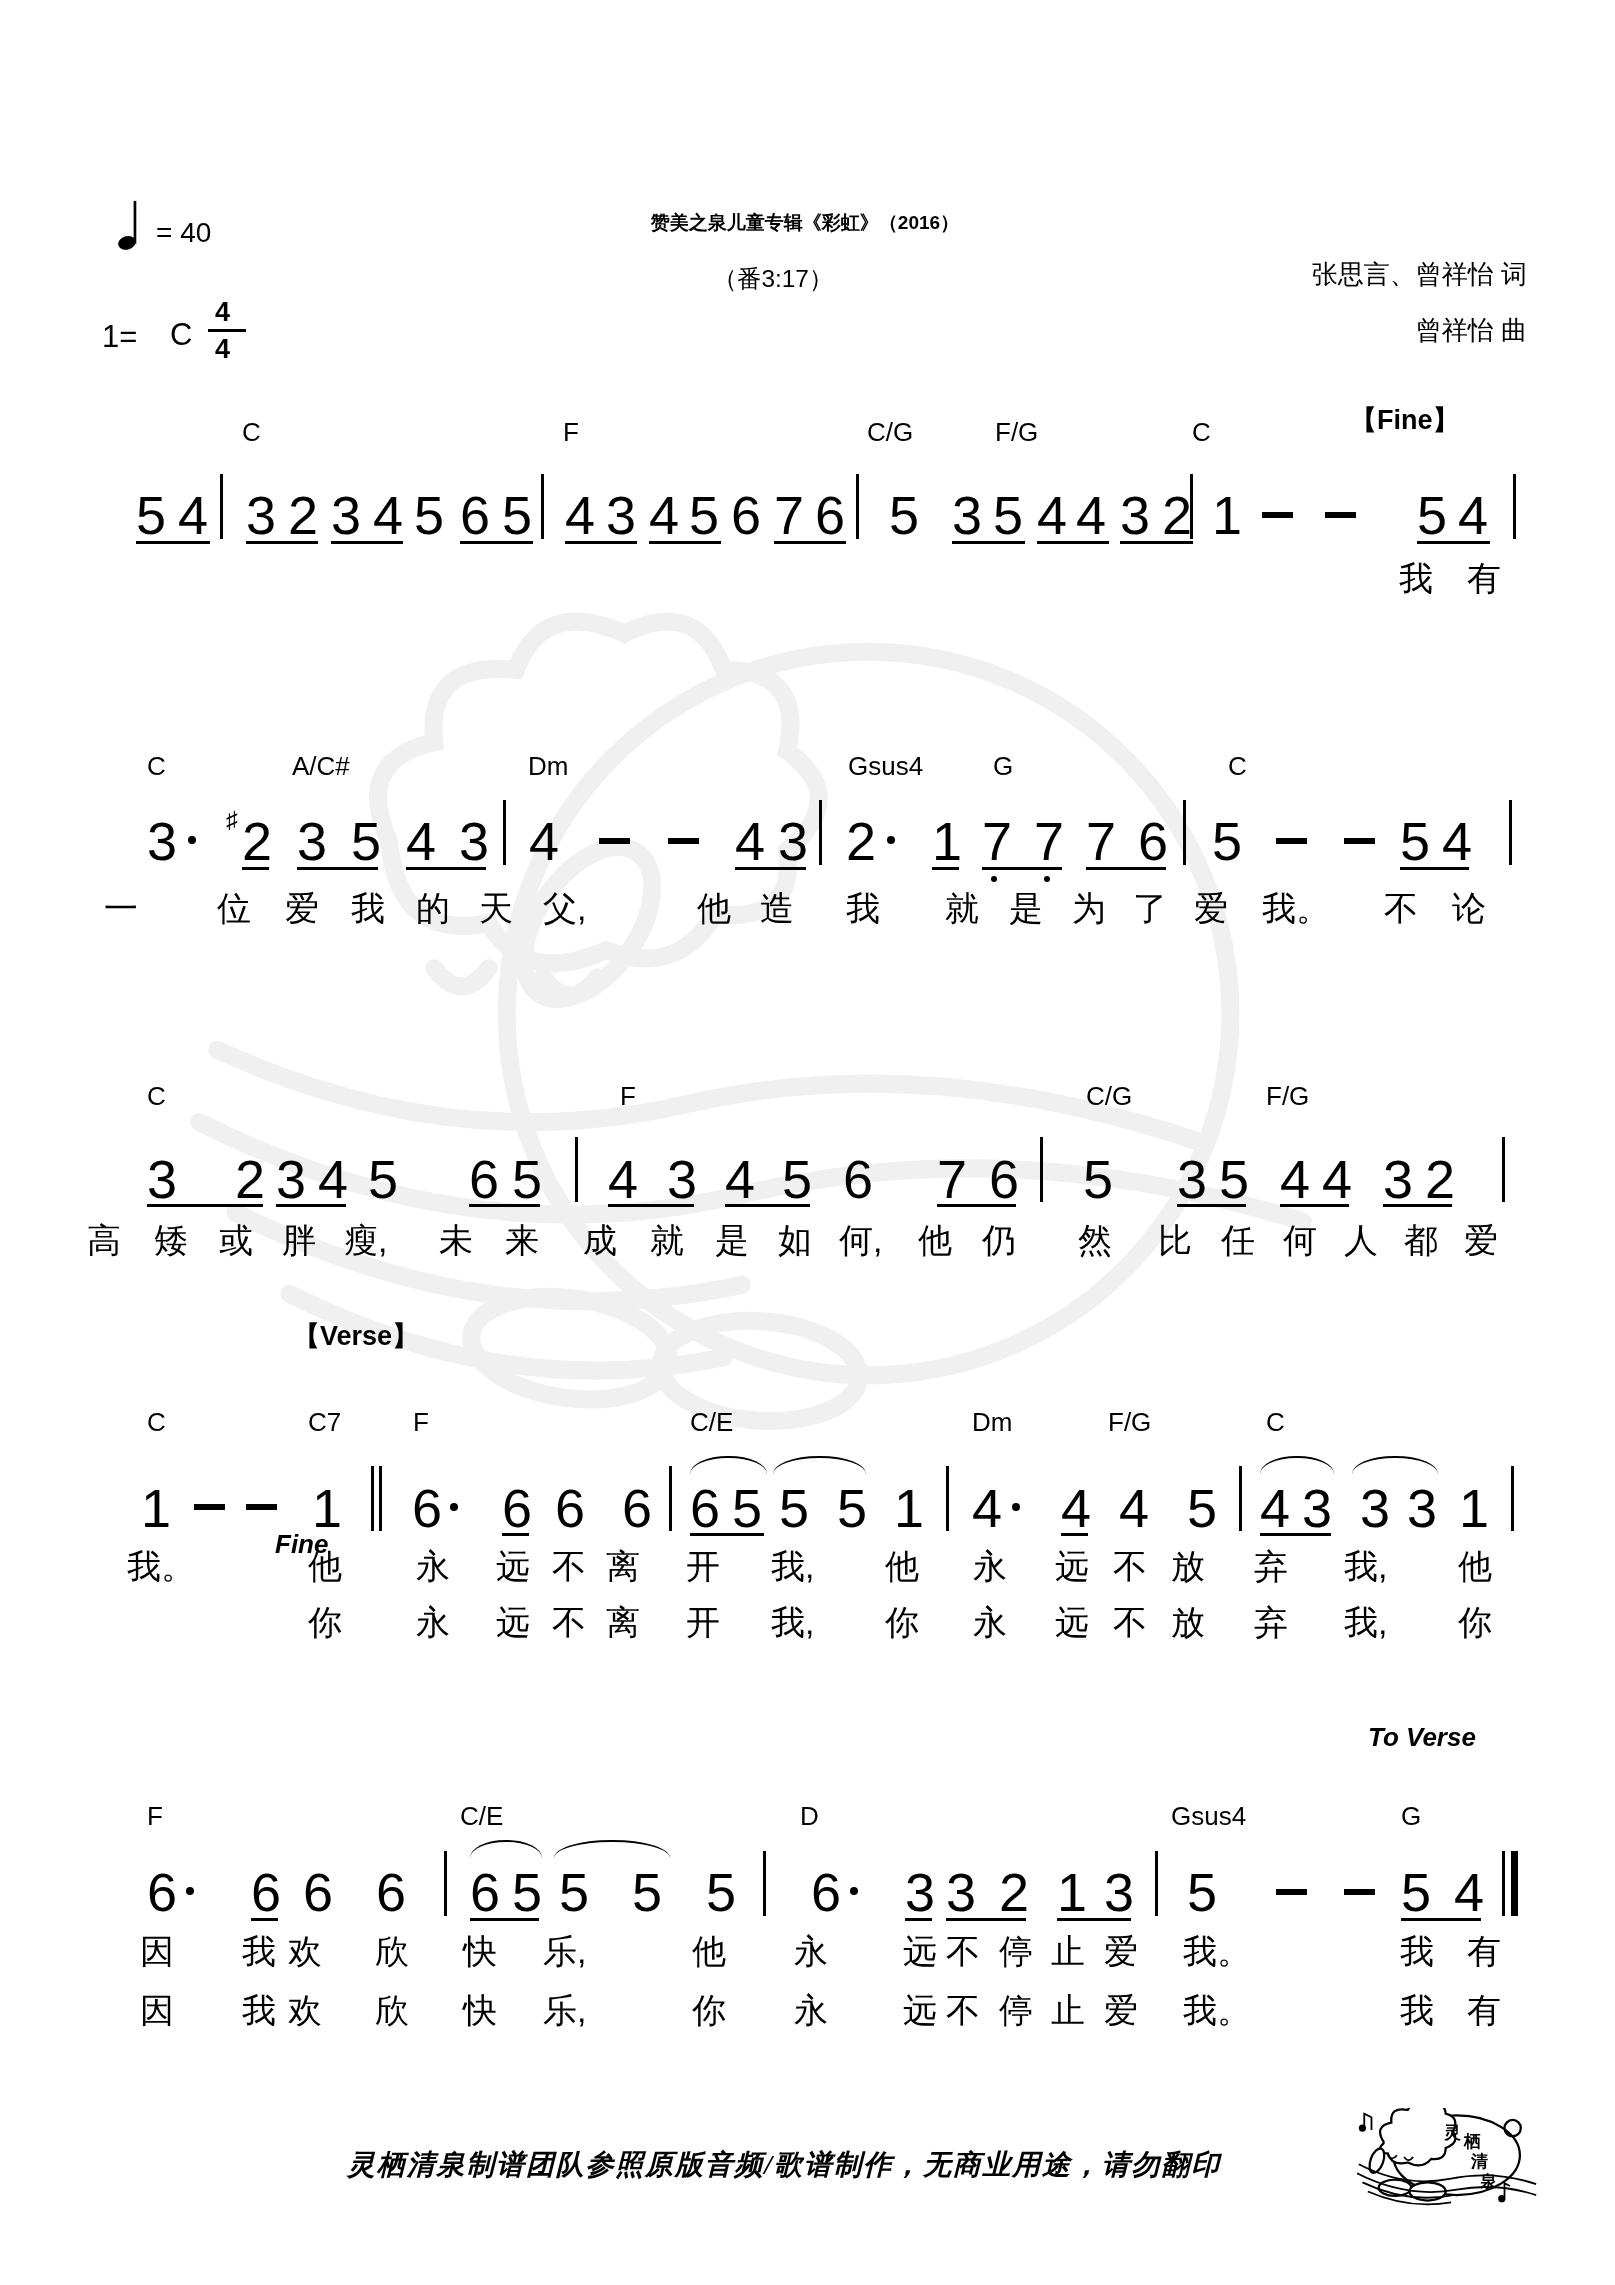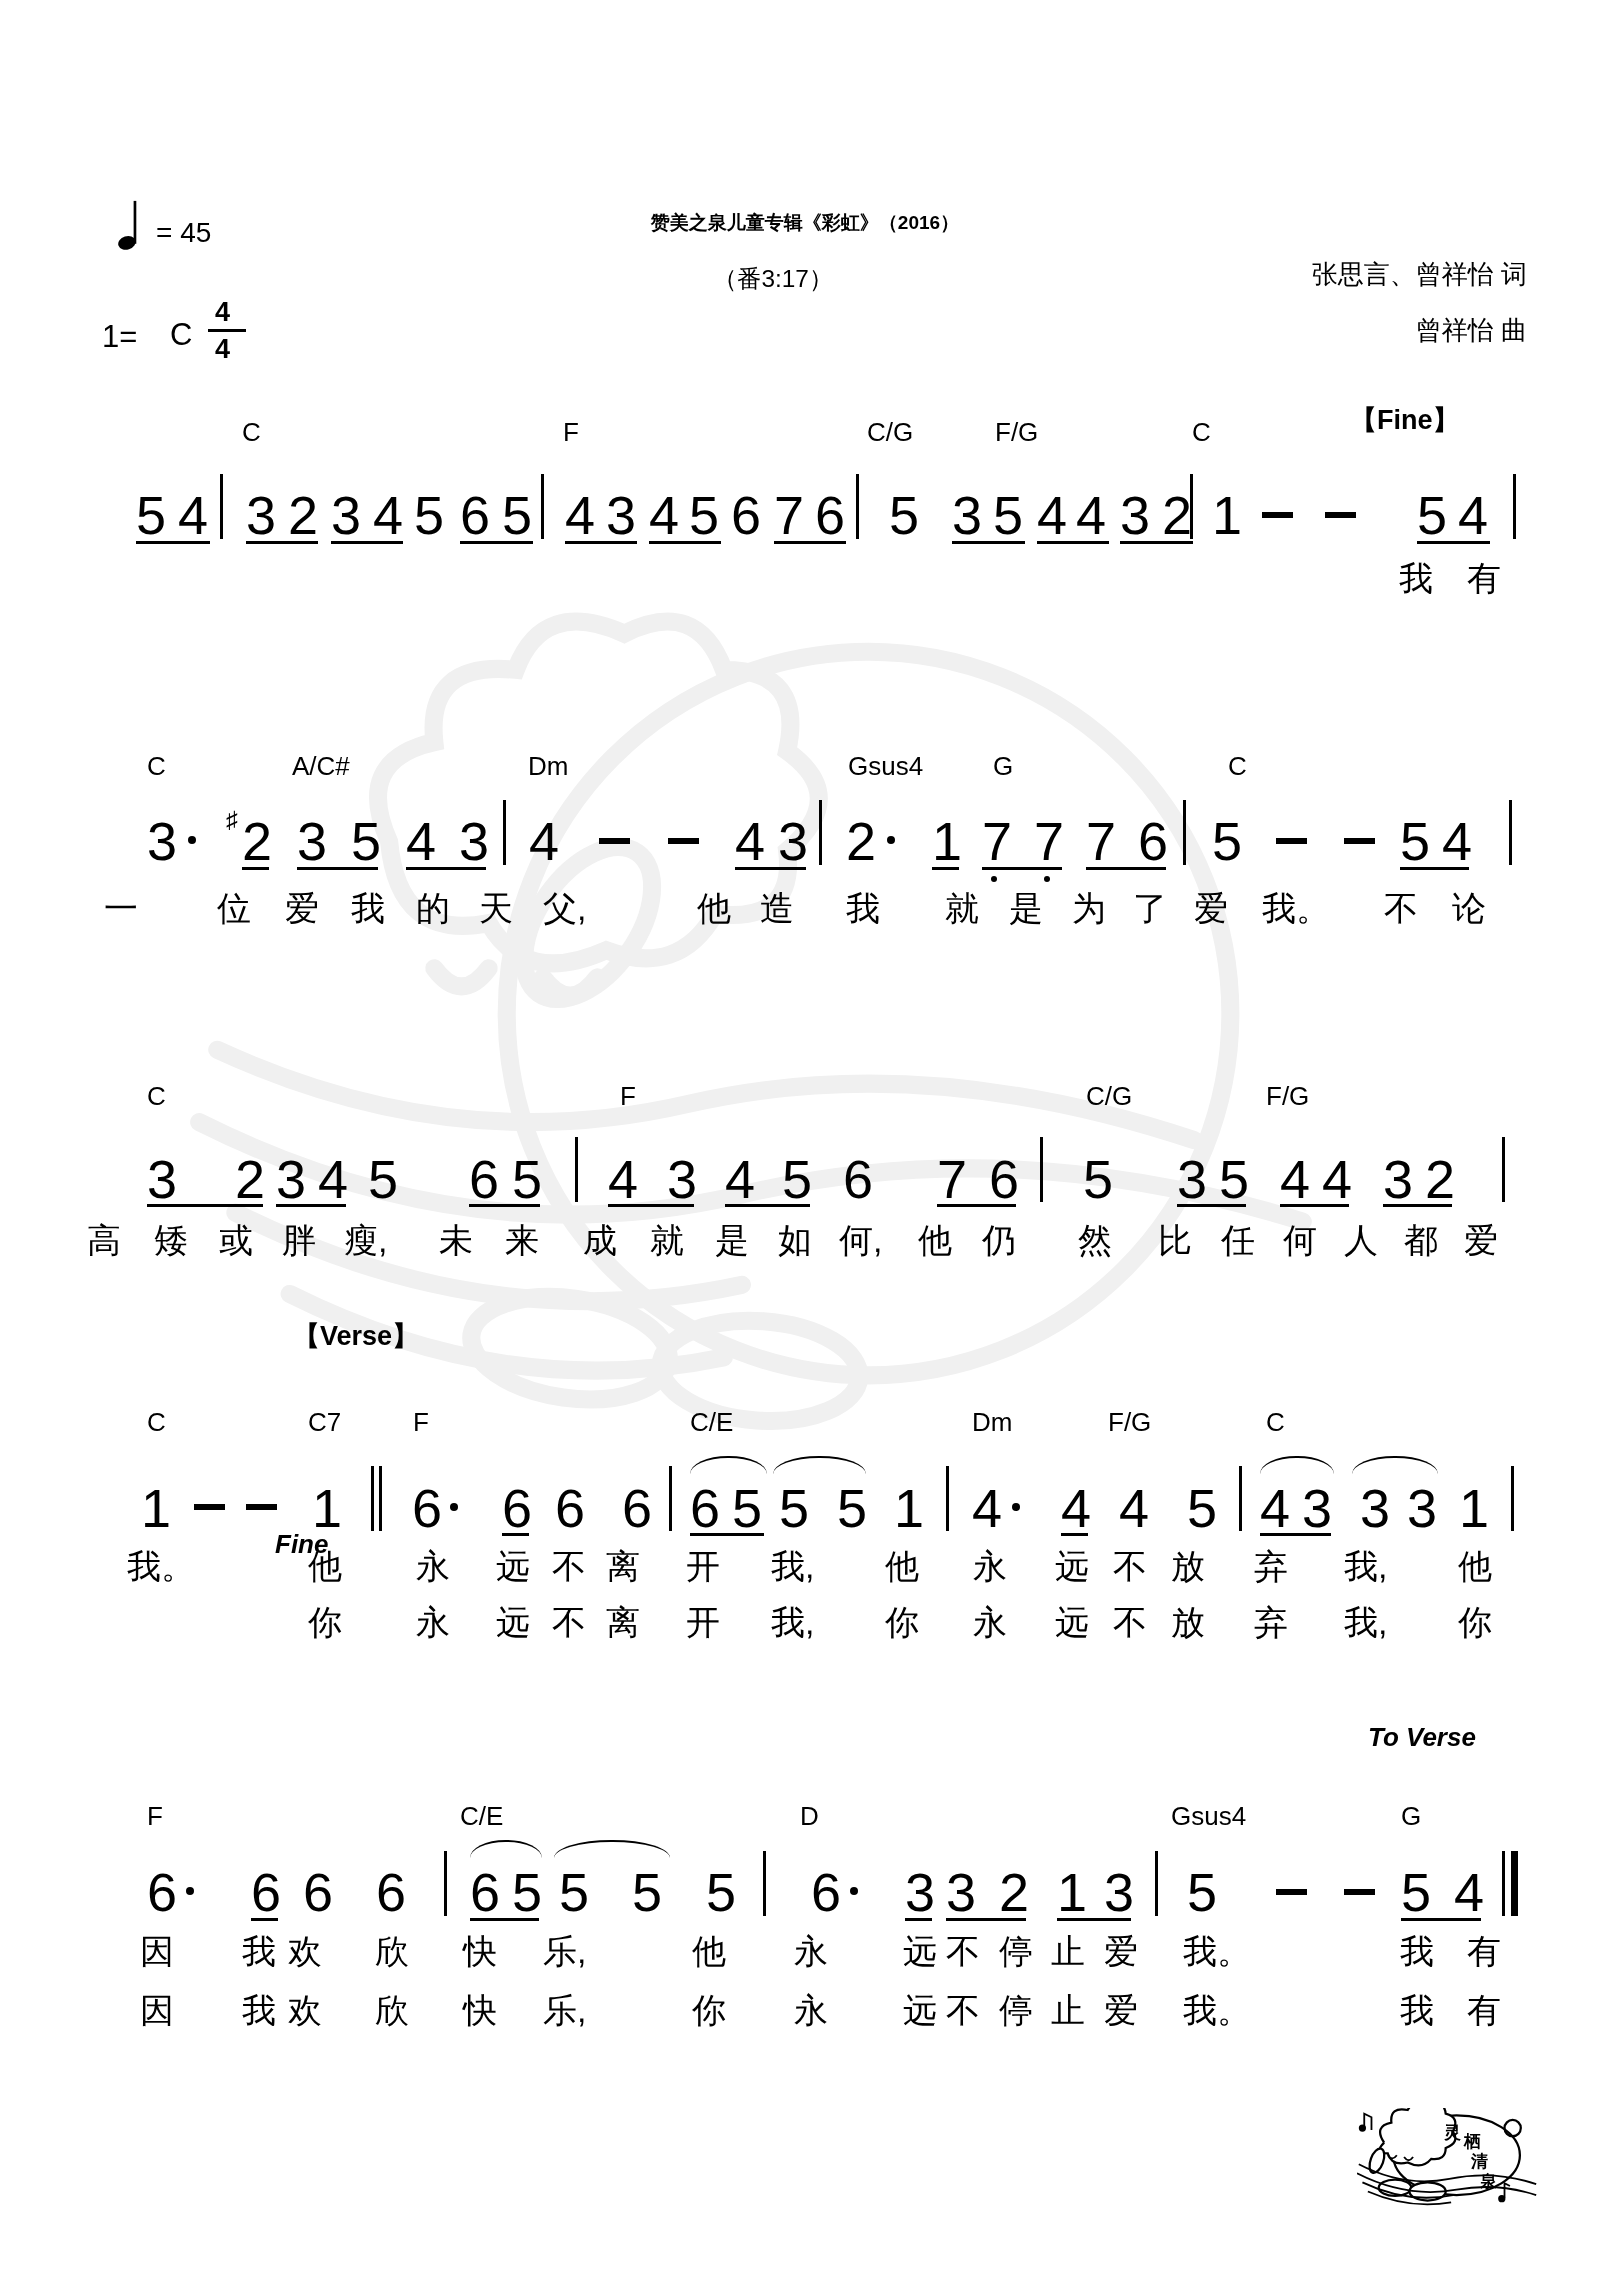--- a/index.html
+++ b/index.html
@@ -53,21 +53,21 @@
 
   <div class="abs subtitle" style="left:805px;top:213px;">赞美之泉儿童专辑《彩虹》（2016）</div>
   <div class="abs scripture" style="left:773px;top:267px;">（番3:17）</div>
   <div class="abs credit" style="left:1527px;top:261px;">张思言、曾祥怡 词</div>
   <div class="abs credit" style="left:1527px;top:317px;">曾祥怡 曲</div>
 
   <svg class="abs" style="left:118px;top:197px;" width="25" height="56" viewBox="0 0 28 62">
     <ellipse cx="10" cy="51" rx="10" ry="7.5" fill="#000" transform="rotate(-18 10 51)"></ellipse>
     <rect x="17.5" y="4" width="3" height="48" fill="#000"></rect>
   </svg>
-  <div class="abs tempo-eq" style="left:156px;top:219px;">= 45</div>
+  <div class="abs tempo-eq" style="left:156px;top:219px;">= 40</div>
 
   <div class="abs keysig" style="left:102px;top:321px;">1=</div>
   <div class="abs keysig" style="left:170px;top:319px;">C</div>
   <div class="abs ts-num" style="left:215px;top:299px;">4</div>
   <div class="abs ts-line" style="left:208px;top:329px;width:38px;"></div>
   <div class="abs ts-num" style="left:215px;top:336px;">4</div>
 
   <div id="score">
       <span class="abs chord" style="left: 242px; top: 419px;">C</span>
       <span class="abs chord" style="left: 563px; top: 419px;">F</span>
@@ -388,20 +388,21 @@
       <span class="abs lyric" style="left: 903px; top: 1993px;">远</span>
       <span class="abs lyric" style="left: 946px; top: 1993px;">不</span>
       <span class="abs lyric" style="left: 999px; top: 1993px;">停</span>
       <span class="abs lyric" style="left: 1051px; top: 1993px;">止</span>
       <span class="abs lyric" style="left: 1104px; top: 1993px;">爱</span>
       <span class="abs lyric" style="left: 1183px; top: 1993px;">我。</span>
       <span class="abs lyric" style="left: 1400px; top: 1993px;">我</span>
       <span class="abs lyric" style="left: 1467px; top: 1993px;">有</span>
     </div>
 
+  <div class="abs footer-credit" style="left:784px;top:2151px;">灵栖清泉制谱团队参照原版音频/歌谱制作，无商业用途，请勿翻印</div>
 
   <svg class="abs" style="left:1357px;top:2108px;" width="181" height="109" viewBox="0 0 200 120" fill="none" stroke="#000" stroke-width="2.5">
     <ellipse cx="110" cy="52" rx="70" ry="44"></ellipse>
     <circle cx="172" cy="22" r="9"></circle>
     <path d="M30 38 q-12 -18 8 -22 q-2 -18 18 -14 q8 -14 24 -6 q16 -6 18 10 q16 4 8 20 q8 12 -8 18 q0 14 -16 12 q-10 12 -26 4 q-18 4 -22 -10 q-16 0 -4 -12" fill="#fff"></path>
     <ellipse cx="22" cy="58" rx="7" ry="14" transform="rotate(20 22 58)" fill="#fff"></ellipse>
     <path d="M34 52 q5 7 10 0" stroke-width="2"></path>
     <path d="M52 54 q5 7 10 0" stroke-width="2"></path>
     <ellipse cx="42" cy="88" rx="18" ry="9" fill="#fff"></ellipse>
     <ellipse cx="78" cy="92" rx="20" ry="10" fill="#fff"></ellipse>

